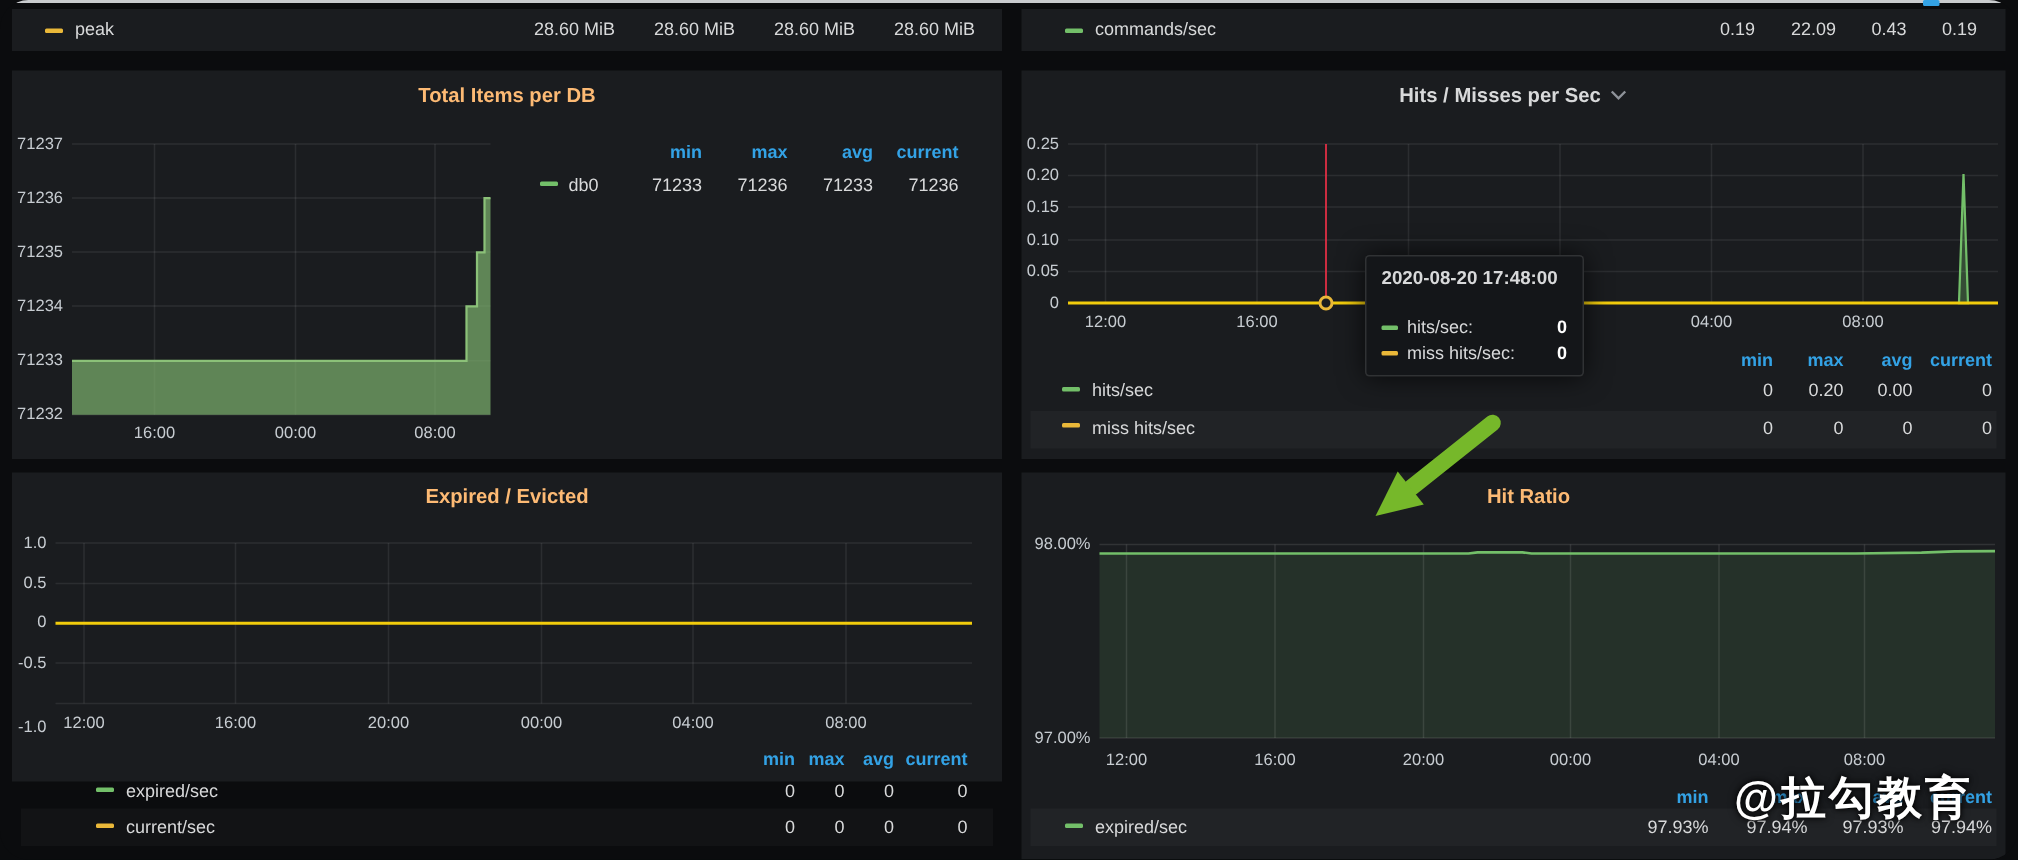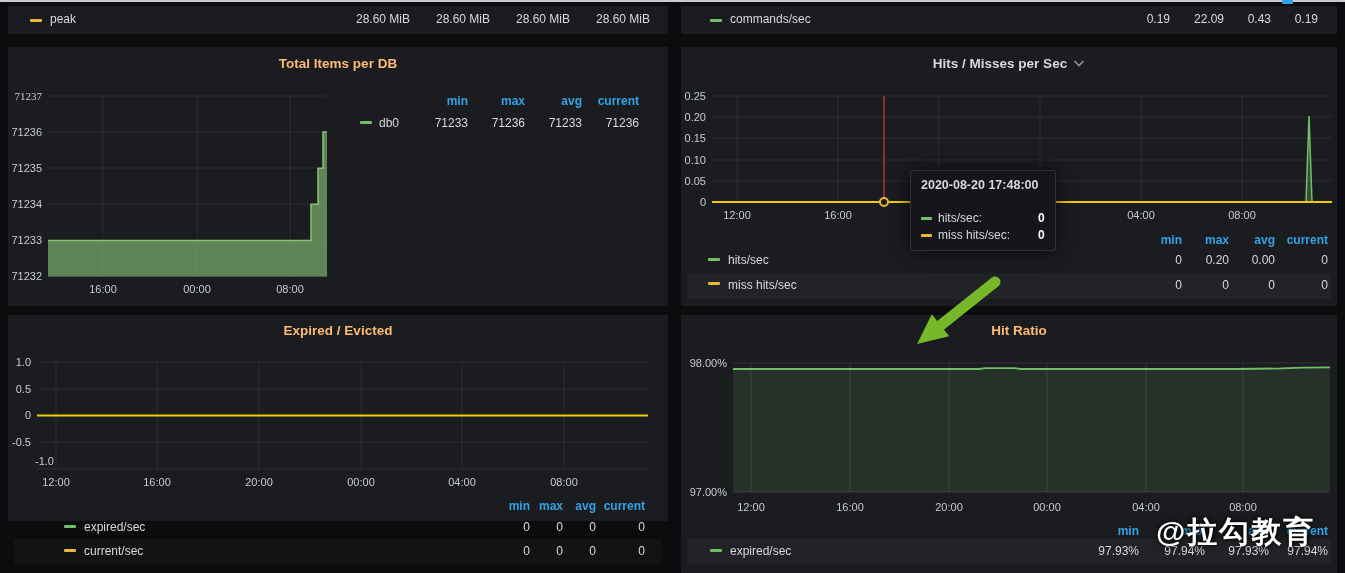--- a/index.html
+++ b/index.html
@@ -1,17 +1,17 @@
 <!DOCTYPE html>
 <html><head>
 <meta charset="utf-8">
 <style>
   html,body{margin:0;padding:0;background:#0b0c0e;}
   .page{position:relative;width:1345px;height:573px;overflow:hidden;background:#0b0c0e;
-        font-family:"Liberation Sans",sans-serif;-webkit-font-smoothing:antialiased;}
+        font-family:"Liberation Sans",sans-serif;border-radius:19px;-webkit-font-smoothing:antialiased;}
   .topline{position:absolute;left:0;top:0;width:1345px;height:2px;background:#c9cbce;}
   .p{position:absolute;background:#1a1c1f;}
   .ttl{position:absolute;left:0;right:0;top:9px;text-align:center;font-size:13.5px;font-weight:600;color:#fdba74;cursor:pointer;}
   .ttlflex{position:absolute;left:0;right:0;top:9px;display:flex;justify-content:center;align-items:center;gap:6px;font-size:13.5px;font-weight:600;color:#d8d9da;cursor:pointer;}
   .ty{position:absolute;font-size:11px;color:#c7ccd1;text-align:right;white-space:nowrap;}
   .tx{position:absolute;font-size:11px;color:#c7ccd1;transform:translateX(-50%);white-space:nowrap;}
   .dash{position:absolute;width:12px;height:3px;border-radius:1px;}
   .sname{position:absolute;font-size:12px;color:#d8d9da;cursor:pointer;white-space:nowrap;}
   .hdr{position:absolute;font-size:12px;font-weight:700;color:#33a2e5;white-space:nowrap;cursor:pointer;}
   .v{position:absolute;font-size:12px;color:#d8d9da;white-space:nowrap;}
@@ -53,21 +53,21 @@
   </div>
 
   <div class="p" style="left:8px;top:47px;width:660px;height:259px;">
     <div class="ttl">Total Items per DB</div>
     <svg class="chart" width="660" height="259" viewBox="0 0 660 259">
       <path d="M40 49H319 M40 85H319 M40 121H319 M40 157H319 M40 193.5H319 M40 229.5H319" stroke="rgba(255,255,255,0.08)" fill="none"></path>
       <path d="M95 49V229.5 M189 49V229.5 M282 49V229.5" stroke="rgba(255,255,255,0.08)" fill="none"></path>
       <path d="M40 193.5H303V157.3H310V121.2H315V85H319V229.5H40Z" fill="rgba(126,178,109,0.70)"></path>
       <path d="M40 193.5H303V157.3H310V121.2H315V85H319" stroke="#8bc178" stroke-width="1.5" fill="none"></path>
     </svg>
-    <span class="ty" style="left:0;width:34px;top:43px;font-family:Liberation Serif, serif;">71237</span>
+    <span class="ty" style="left:0;width:34px;top:43px;">71237</span>
     <span class="ty" style="left:0;width:34px;top:79px;">71236</span>
     <span class="ty" style="left:0;width:34px;top:115px;">71235</span>
     <span class="ty" style="left:0;width:34px;top:151px;">71234</span>
     <span class="ty" style="left:0;width:34px;top:187px;">71233</span>
     <span class="ty" style="left:0;width:34px;top:223px;">71232</span>
     <span class="tx" style="left:95px;top:236px;">16:00</span>
     <span class="tx" style="left:189px;top:236px;">00:00</span>
     <span class="tx" style="left:282px;top:236px;">08:00</span>
     <span class="hdr" style="right:200px;top:47px;">min</span>
     <span class="hdr" style="right:143px;top:47px;">max</span>
@@ -144,21 +144,21 @@
     <div class="ttl" style="top:8px;">Expired / Evicted</div>
     <svg class="chart" width="660" height="258" viewBox="0 0 660 258">
       <path d="M29 47H640 M29 74H640 M29 127H640 M29 154H640" stroke="rgba(255,255,255,0.08)" fill="none"></path>
       <path d="M48 47V154 M149 47V154 M251 47V154 M353 47V154 M454 47V154 M556 47V154" stroke="rgba(255,255,255,0.08)" fill="none"></path>
       <path d="M29 100.5H640" stroke="#f2cc0c" stroke-width="2" fill="none"></path>
     </svg>
     <span class="ty" style="left:0;width:23px;top:41px;">1.0</span>
     <span class="ty" style="left:0;width:23px;top:68px;">0.5</span>
     <span class="ty" style="left:0;width:23px;top:94px;">0</span>
     <span class="ty" style="left:0;width:23px;top:121px;">-0.5</span>
-    <span class="ty" style="left:0;width:23px;top:140px;padding-left:23px;">-1.0</span>
+    <span class="ty" style="left:0;width:23px;top:164px;">-1.0</span>
     <span class="tx" style="left:48px;top:161px;">12:00</span>
     <span class="tx" style="left:149px;top:161px;">16:00</span>
     <span class="tx" style="left:251px;top:161px;">20:00</span>
     <span class="tx" style="left:353px;top:161px;">00:00</span>
     <span class="tx" style="left:454px;top:161px;">04:00</span>
     <span class="tx" style="left:556px;top:161px;">08:00</span>
     <span class="hdr" style="right:138px;top:184px;">min</span>
     <span class="hdr" style="right:105px;top:184px;">max</span>
     <span class="hdr" style="right:72px;top:184px;">avg</span>
     <span class="hdr" style="right:23px;top:184px;">current</span>

